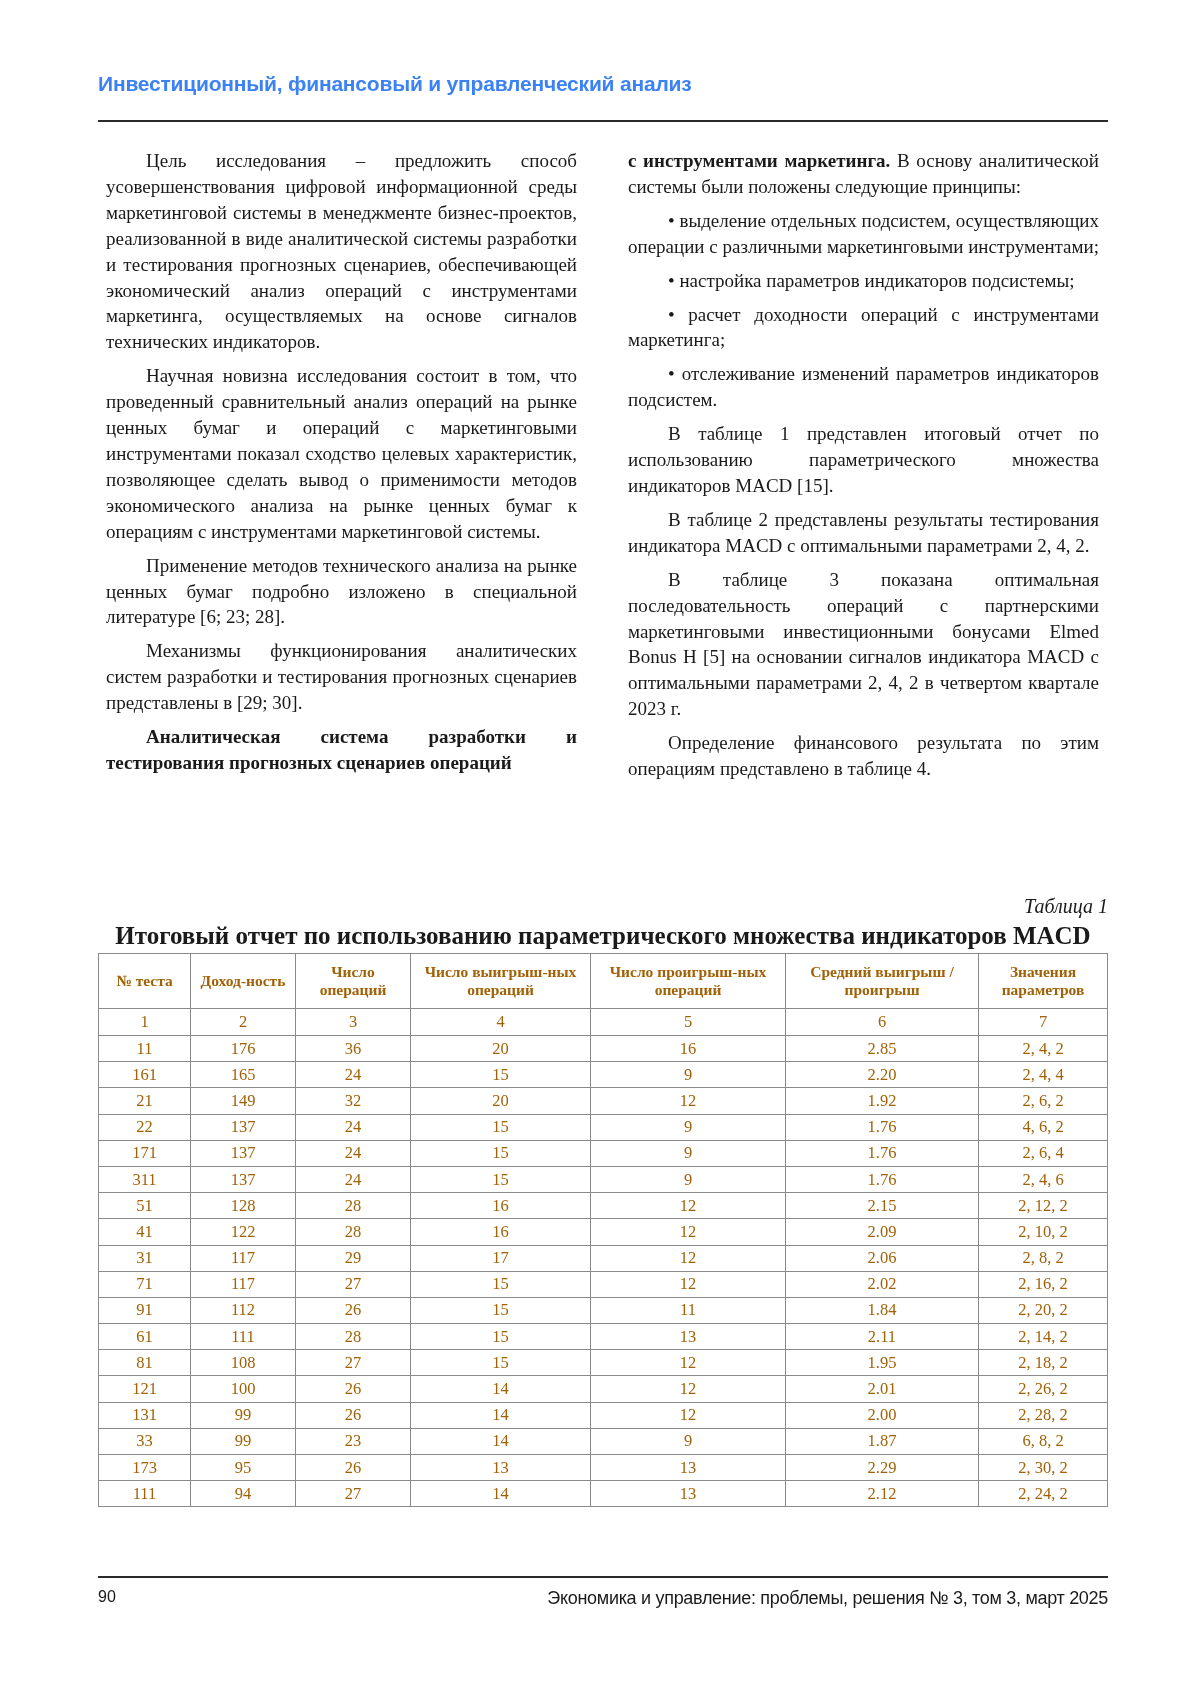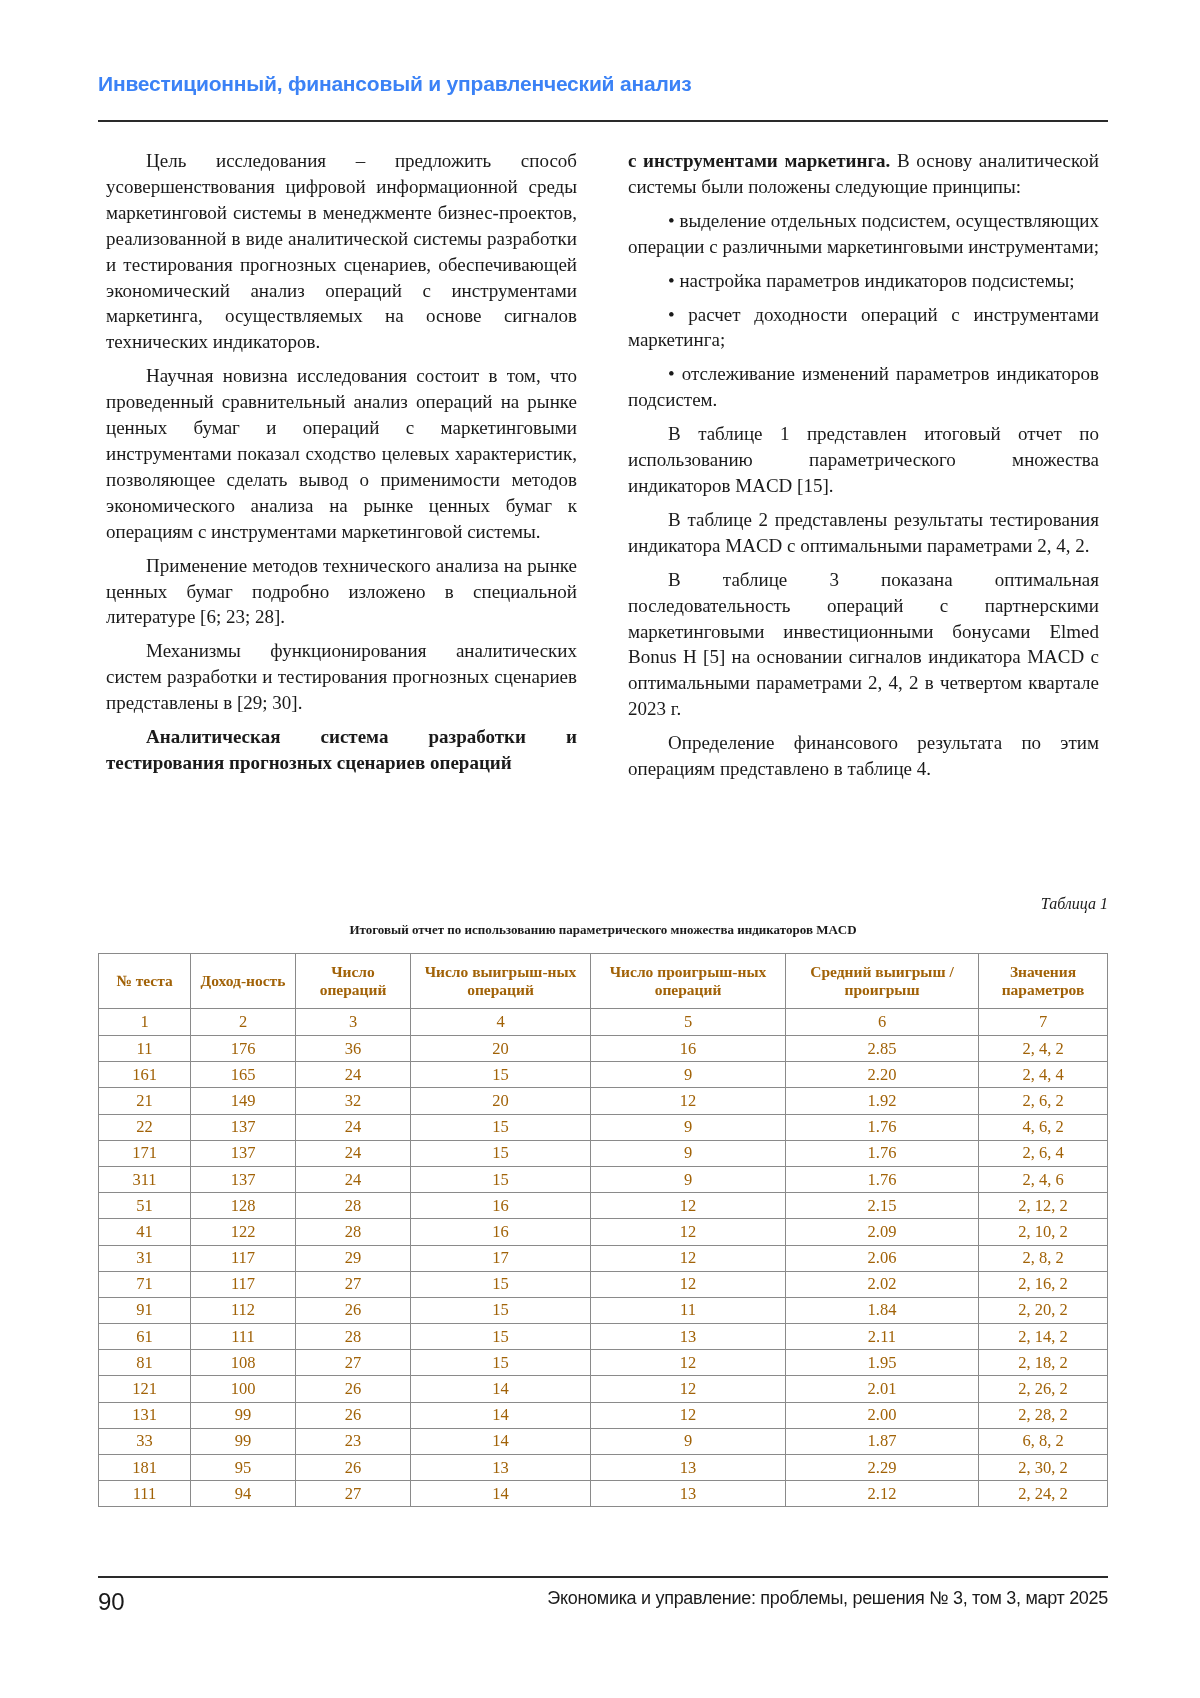--- a/index.html
+++ b/index.html
@@ -17,41 +17,41 @@
   }
   .col-left { left: 141px; width: 445px; left: 141px; }
   .col-left { left: 98px; width: 487px; }
   .col-right { left: 620px; width: 487px; }
   .col p { margin: 8px; text-indent: 40px; }
   .col p.noindent { text-indent: 0; }
   .col p.bullet { text-indent: 40px; }
   .col b { font-weight: bold; }
   .table-label {
     position: absolute; right: 92px; top: 895px;
-    font-family: "Liberation Serif", serif; font-style: italic; font-size: 16px;
+    font-family: "Liberation Serif", serif; font-style: italic; font-size: 20px;
   }
   .table-title {
     position: absolute; left: 98px; top: 922px; width: 1010px; text-align: center;
-    font-family: "Liberation Serif", serif; font-weight: bold; font-size: 13px;
+    font-family: "Liberation Serif", serif; font-weight: bold; font-size: 25px;
   }
   table.data {
     position: absolute; left: 98px; top: 953px; width: 1009px;
     border-collapse: collapse; table-layout: fixed;
     font-family: "Liberation Serif", serif; font-size: 16.5px; color: #a16207;
   }
   table.data th, table.data td {
     border: 1px solid #8a8a8a; text-align: center; padding: 0; overflow: hidden;
   }
   table.data th { font-weight: bold; font-size: 15.5px; line-height: 18px; height: 54px; }
   table.data tr.numrow td { height: 26px; }
   table.data tbody td { height: 25.2px; }
   .rule-bottom { position: absolute; left: 98px; top: 1576px; width: 1010px; height: 2px; background: #2a2a2a; }
   .page-num {
     position: absolute; left: 98px; top: 1588px;
-    font-family: "Liberation Sans", sans-serif; font-size: 24px; color: #1a1a1a;
+    font-family: "Liberation Sans", sans-serif; font-size: 16px; color: #1a1a1a;
   }
   .journal {
     position: absolute; right: 92px; top: 1588px;
     font-family: "Liberation Sans", sans-serif; font-size: 18px; color: #1a1a1a; letter-spacing: -0.3px;
   }
 </style>
 </head>
 <body>
 
 <div class="running-head">Инвестиционный, финансовый и управленческий анализ</div>
@@ -249,21 +249,21 @@
       <tr>
         <td>33</td>
         <td>99</td>
         <td>23</td>
         <td>14</td>
         <td>9</td>
         <td>1.87</td>
         <td>6, 8, 2</td>
       </tr>
       <tr>
-        <td>181</td>
+        <td>173</td>
         <td>95</td>
         <td>26</td>
         <td>13</td>
         <td>13</td>
         <td>2.29</td>
         <td>2, 30, 2</td>
       </tr>
       <tr>
         <td>111</td>
         <td>94</td>

